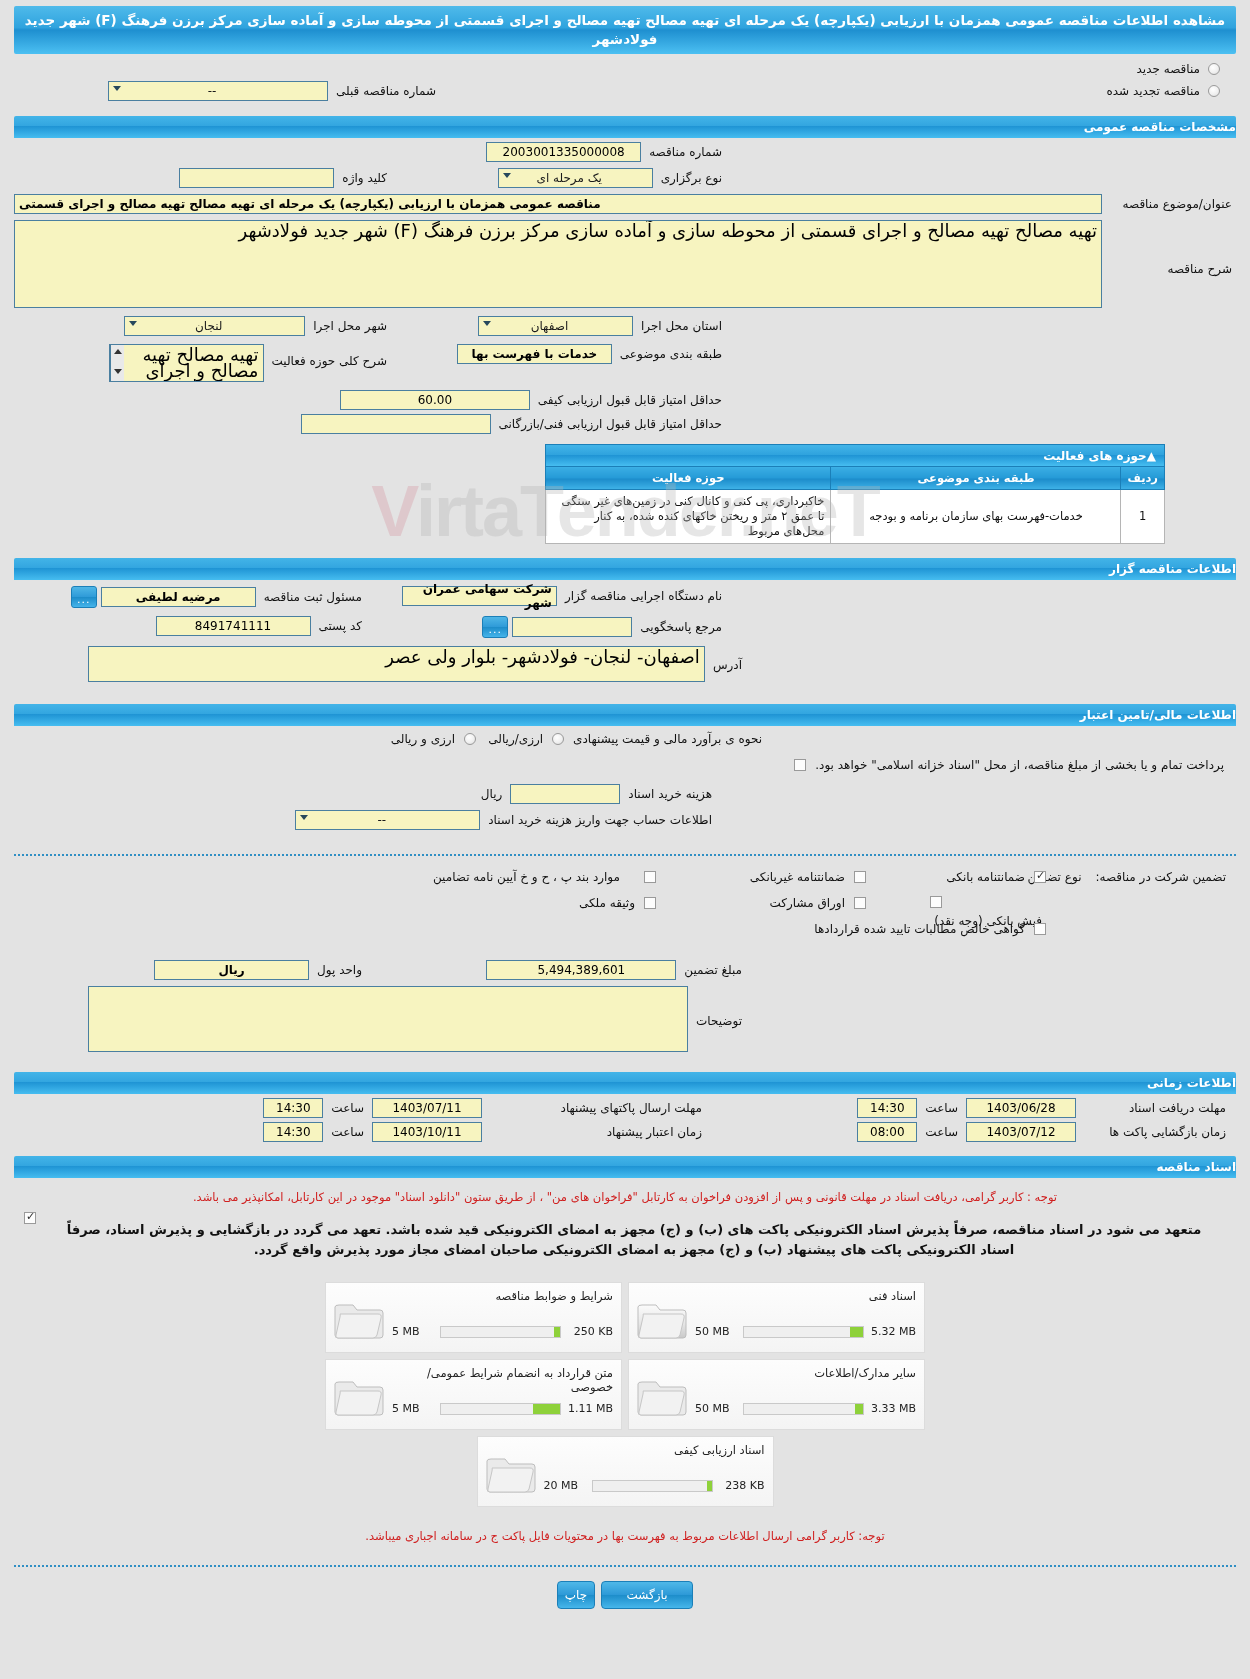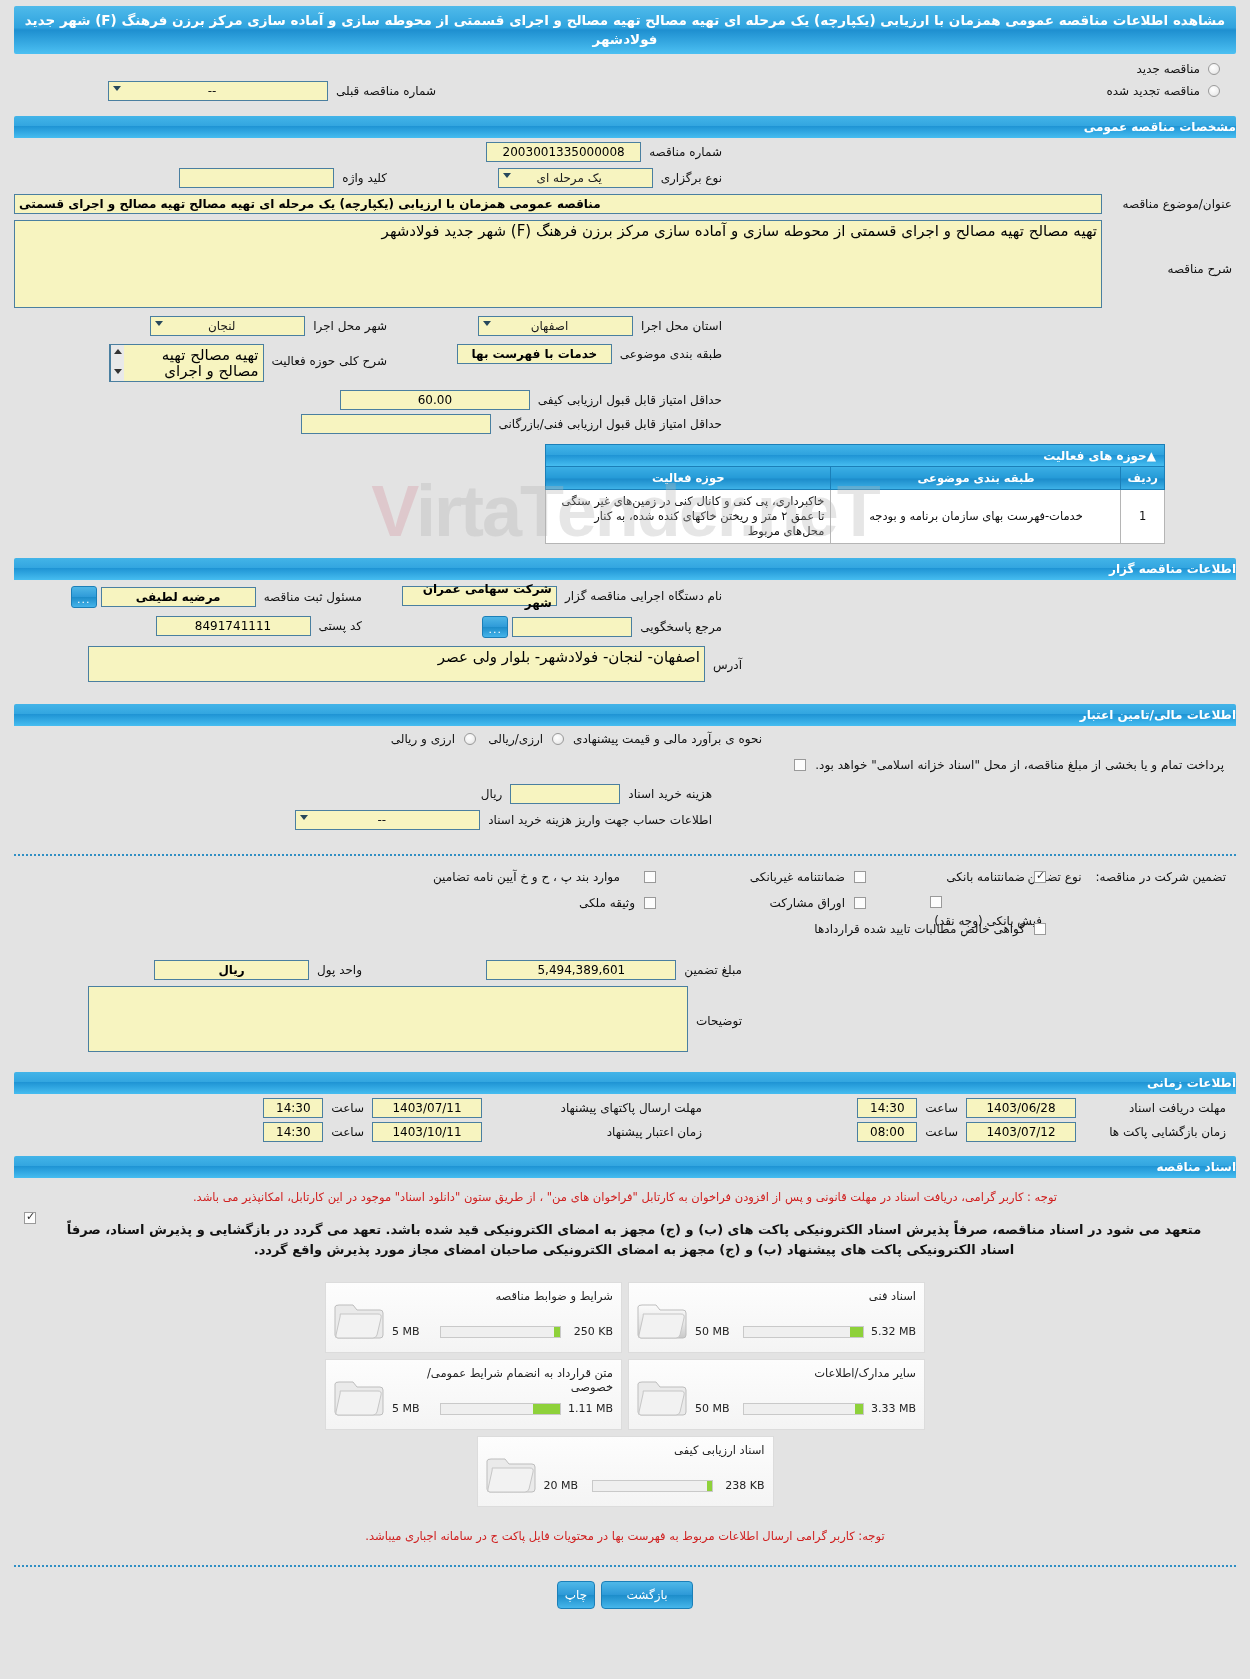--- a/index.html
+++ b/index.html
@@ -86,21 +86,21 @@
     position: absolute; left: 4px; top: 4px;
     width: 0; height: 0;
     border-left: 4px solid transparent;
     border-right: 4px solid transparent;
     border-top: 5px solid #27485c;
   }
   .select .selval { width: 100%; text-align: center; }
   textarea.fld-area, .fld-area {
     background: #f7f4c0;
     border: 1px solid #4a7fa0;
-    font-size: 15px;
+    font-size: 18px;
     padding: 2px 4px;
     line-height: 16px;
     resize: none;
     color: #000;
     font-family: "DejaVu Sans", "Liberation Sans", sans-serif;
     overflow: hidden;
   }
 
   
   .abs { position: absolute; }
@@ -345,21 +345,21 @@
 
     <div class="abs" style="top:178px; right:510px; display:flex; align-items:center; gap:4px;">
       <span class="lbl">استان محل اجرا</span>
       <span class="select" style="width:155px;">
         <span class="arrow"></span>
         <span class="selval">اصفهان</span>
       </span>
     </div>
     <div class="abs" style="top:178px; right:845px; display:flex; align-items:center; gap:4px;">
       <span class="lbl">شهر محل اجرا</span>
-      <span class="select" style="width:155px;">
+      <span class="select" style="width:181px;">
         <span class="arrow"></span>
         <span class="selval">لنجان</span>
       </span>
     </div>
 
     <div class="abs" style="top:206px; right:510px; display:flex; align-items:center; gap:4px;">
       <span class="lbl">طبقه بندی موضوعی</span>
       <span class="fld bold" style="width:155px;">خدمات با فهرست بها</span>
     </div>
 

